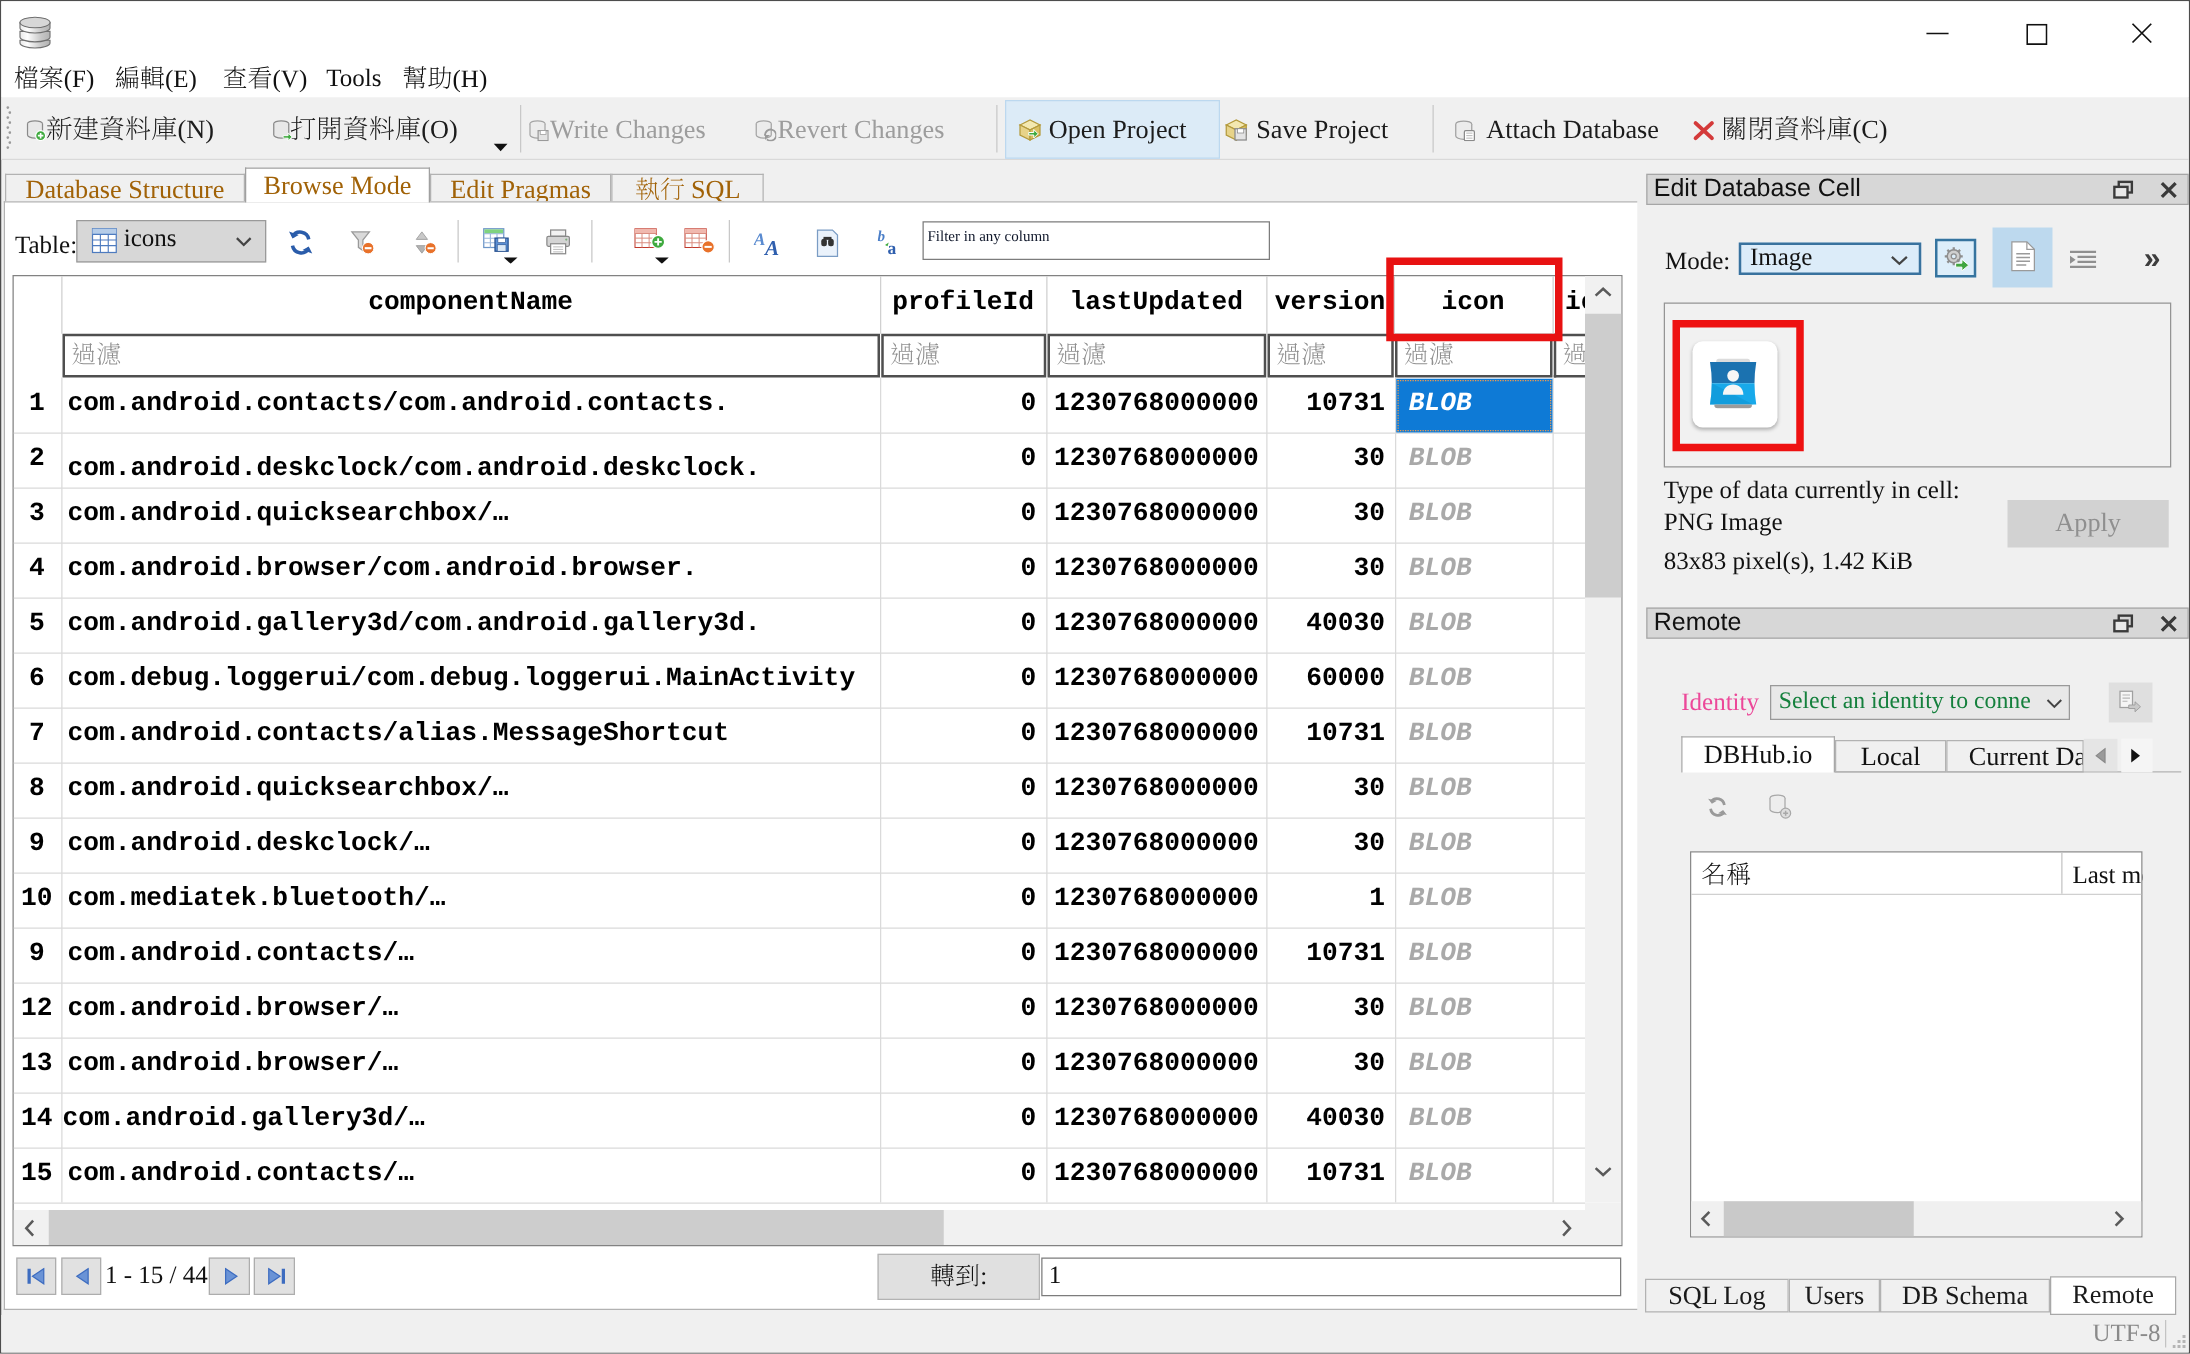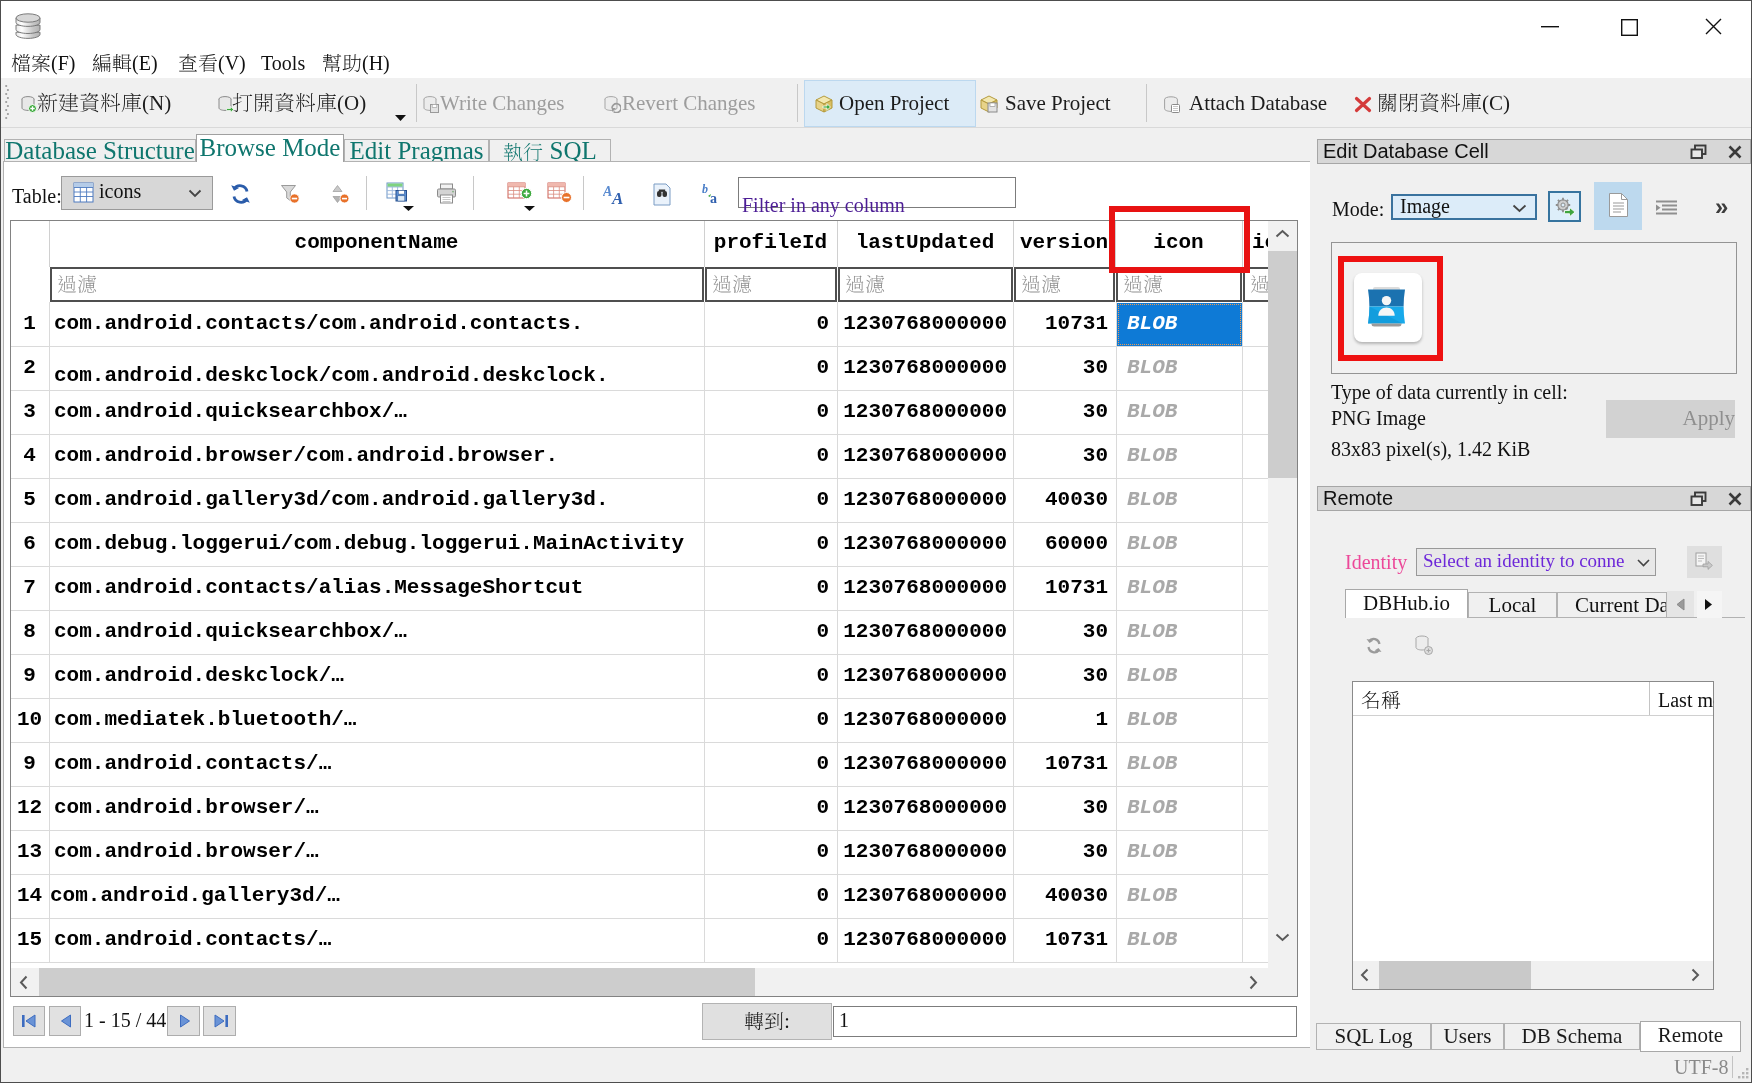--- a/index.html
+++ b/index.html
@@ -9,21 +9,21 @@
 svg.cg{display:inline-block}
 .k20 svg.cg{width:20px;height:20px;vertical-align:-2.6px}
 .k21 svg.cg{width:21px;height:21px;vertical-align:-2.8px}
 svg.cg use{fill:currentColor}
 .win{position:absolute;left:0;top:0;width:1752px;height:1083px;border:1px solid #4d4d4d;background:#f0f0f0}
 .titlebar{position:absolute;left:1px;top:1px;width:1750px;height:47px;background:#fff}
 .menubar{position:absolute;left:1px;top:48px;width:1750px;height:30px;background:#fff}
 .toolbar{position:absolute;left:1px;top:78px;width:1750px;height:50px;background:#f0f0f0;border-bottom:1px solid #d9d9d9}
 .tbtxt{position:absolute;top:0;height:50px;line-height:50px;font-size:21px;color:#1c1c1c;white-space:nowrap}
 .tbsep{position:absolute;top:6px;height:38px;width:1px;background:#c8c8c8}
-.tab{position:absolute;top:139px;height:23px;background:#f0f0f0;border:1px solid #b2b2b2;border-bottom:none;font-size:25px;text-align:center;color:#0f766e}
+.tab{position:absolute;top:139px;height:23px;background:#f0f0f0;border:1px solid #b2b2b2;border-bottom:none;font-size:21px;text-align:center;color:#a16207}
 .tabsel{top:134px;height:28px;background:#fff;border-color:#a0a0a0;z-index:3}
 .hdrline-v{position:absolute;top:221px;width:1px;height:46px;background:#d0d0d0}
 .filt{position:absolute;top:267px;height:35px;border:2px solid #4f4f4f;background:#fff;color:#8f8f8f;font-size:20px;line-height:31px;padding-left:5px;white-space:nowrap;overflow:hidden}
 .cell{position:absolute;height:44px;line-height:44px;font-size:21px;font-weight:700;font-family:"Liberation Mono",monospace;white-space:nowrap;color:#000}
 .num{text-align:right}
 .blob{color:#a9a9a9;font-style:italic;font-weight:700}
 .navbtn{position:absolute;top:1006px;height:30px;background:#e1e1e1;border:1px solid #adadad}
 .dtitle{position:absolute;left:1317px;width:434px;height:25px;background:#d7d7d7;border:1px solid #a6a6a6;font-family:"Liberation Sans",sans-serif;font-size:20px;color:#111;line-height:23px;padding-left:5px}
 .btab{position:absolute;top:1023px;height:27px;background:#f0f0f0;border:1px solid #b2b2b2;font-size:21px;text-align:center;color:#1a1a1a;line-height:25px}
 </style></head><body>
@@ -301,21 +301,21 @@
     <rect x="5" y="8" width="4.5" height="6" rx="2" fill="#333"></rect>
     <rect x="10.5" y="8" width="4.5" height="6" rx="2" fill="#333"></rect>
     <rect x="6.8" y="6.5" width="6.4" height="2.4" fill="#333"></rect>
   </svg>
 <svg class="abs" style="left:702px;top:183px" width="20" height="22" viewBox="0 0 20 22">
     <text x="0" y="10" font-family="Liberation Serif" font-size="12" font-style="italic" font-weight="bold" fill="#4a7ec8">b</text>
     <text x="8" y="20" font-family="Liberation Serif" font-size="14" font-weight="bold" fill="#2f5fae">a</text>
     <path d="M6 13l3-2-1 3z" fill="#3faa3f"></path>
   </svg>
 <div class="abs" style="left:738px;top:177px;width:278px;height:31px;background:#fff;border:1px solid #7c7c7c">
-    <span class="abs" style="left:3px;top:16px;font-size:20px;color:#4c1d95">Filter in any column</span>
+    <span class="abs" style="left:3px;top:4px;font-size:12px;color:#0f172a">Filter in any column</span>
   </div>
 
 <div class="abs" style="left:10px;top:220px;width:1288px;height:777px;background:#fff;border:1px solid #828282"></div>
 
 <div class="cell" style="left:49px;top:221px;width:655px;text-align:center">componentName</div>
 <div class="cell" style="left:704px;top:221px;width:133px;text-align:center">profileId</div>
 <div class="cell" style="left:837px;top:221px;width:176px;text-align:center">lastUpdated</div>
 <div class="cell" style="left:1013px;top:221px;width:102px;text-align:center">version</div>
 <div class="cell" style="left:1115px;top:221px;width:127px;text-align:center">icon</div>
 <div class="cell" style="left:1252px;top:221px;width:30px">ic</div>
@@ -561,35 +561,35 @@
   <path d="M2 3.5H39Q37.6 12 37.6 20.5H3.4Q3.4 12 2 3.5Z" fill="#1b72b0"></path>
   <path d="M3.4 20.5H37.6Q37.6 29 39 37.5H2Q3.4 29 3.4 20.5Z" fill="#18a9ea"></path>
   <path d="M3.4 20.5L36.5 37.5H2Q3.4 29 3.4 20.5Z" fill="#0f93d2" opacity=".55"></path>
   <path d="M5.5 37.5h30v.8q0 2.2-2.6 2.2h-24.8q-2.6 0-2.6-2.2z" fill="#9b9b9b"></path>
   <circle cx="20.5" cy="14.6" r="4.7" fill="#f6f6f6"></circle>
   <path d="M12.3 29.8c0-5.2 3.7-8.3 8.2-8.3s8.2 3.1 8.2 8.3z" fill="#f6f6f6"></path>
 </svg>
 <div class="abs" style="left:1338px;top:256px;width:105px;height:105px;border:6px solid #ee1111"></div>
 <div class="abs" style="left:1331px;top:381px;font-size:20px;color:#111">Type of data currently in cell:</div>
 <div class="abs" style="left:1331px;top:407px;font-size:20px;color:#111">PNG Image</div>
-<div class="abs" style="left:1606px;top:400px;width:129px;height:38px;background:#d2d2d2;text-align:right;font-size:21px;color:#8f8f8f;line-height:37px">Apply</div>
+<div class="abs" style="left:1606px;top:400px;width:129px;height:38px;background:#d2d2d2;text-align:center;font-size:21px;color:#8f8f8f;line-height:37px">Apply</div>
 <div class="abs" style="left:1331px;top:438px;font-size:20px;color:#111">83x83 pixel(s), 1.42 KiB</div>
 
 <div class="dtitle" style="top:486px">Remote
   <svg class="abs" style="left:372px;top:4px" width="17" height="16" viewBox="0 0 17 16">
       <rect x="5" y="1.5" width="10.5" height="8.5" fill="none" stroke="#3a3a3a" stroke-width="1.9"></rect>
       <rect x="1.5" y="5.5" width="10.5" height="8.5" fill="#e8e8e8" stroke="#3a3a3a" stroke-width="1.9"></rect>
     </svg>
   <svg class="abs" style="left:410px;top:5px" width="14" height="14" viewBox="0 0 14 14">
       <path d="M1.5 1.5l11 11M12.5 1.5l-11 11" stroke="#3a3a3a" stroke-width="2.6"></path>
     </svg>
 </div>
 <div class="abs" style="left:1345px;top:551px;font-size:20px;color:#ec4899">Identity</div>
 <div class="abs" style="left:1416px;top:548px;width:240px;height:28px;background:#e8e8e8;border:1px solid #999;overflow:hidden">
-  <span class="abs" style="left:6px;top:1px;font-size:19px;color:#6d28d9;white-space:nowrap">Select an identity to conne</span>
+  <span class="abs" style="left:6px;top:1px;font-size:19px;color:#15803d;white-space:nowrap">Select an identity to conne</span>
   <svg class="abs" style="left:220px;top:10px" width="13" height="8" viewBox="0 0 13 8">
       <path d="M1 1l5.5 5.5L12 1" fill="none" stroke="#444" stroke-width="1.6"></path>
     </svg>
 </div>
 <div class="abs" style="left:1687px;top:546px;width:35px;height:32px;background:#dfdfdf">
   <svg class="abs" style="left:8px;top:6px" width="19" height="19" viewBox="0 0 19 19">
       <rect x="1" y="1" width="10" height="13" fill="#f5f5f5" stroke="#a0a0a0"></rect>
       <path d="M3 4h6M3 6.5h6M3 9h4" stroke="#b5b5b5" stroke-width=".9"></path>
       <path d="M8 12h5v-2.6l4.4 4-4.4 4v-2.6H8z" fill="#c9c9c9" stroke="#9a9a9a" stroke-width=".7"></path>
     </svg>

